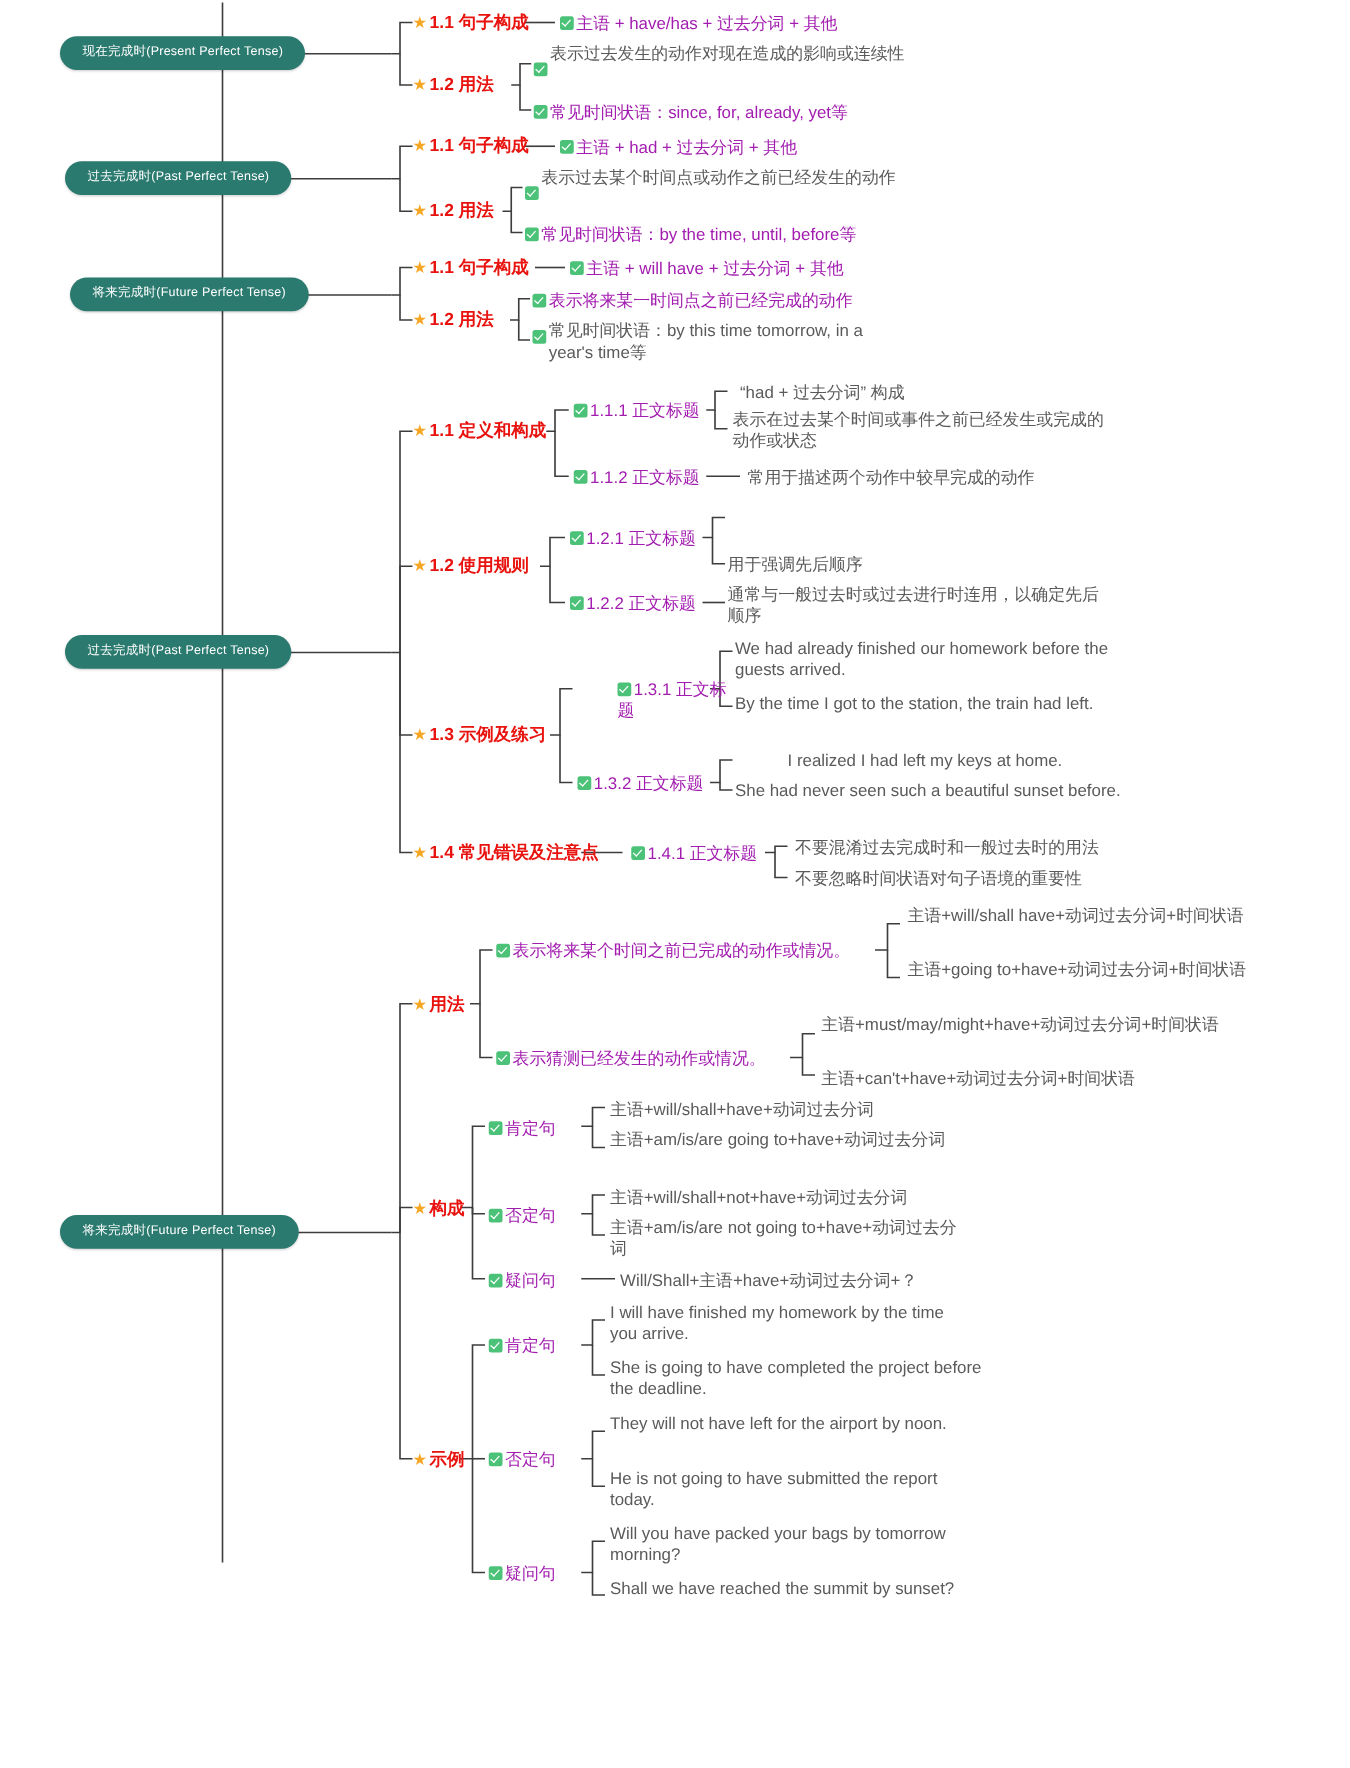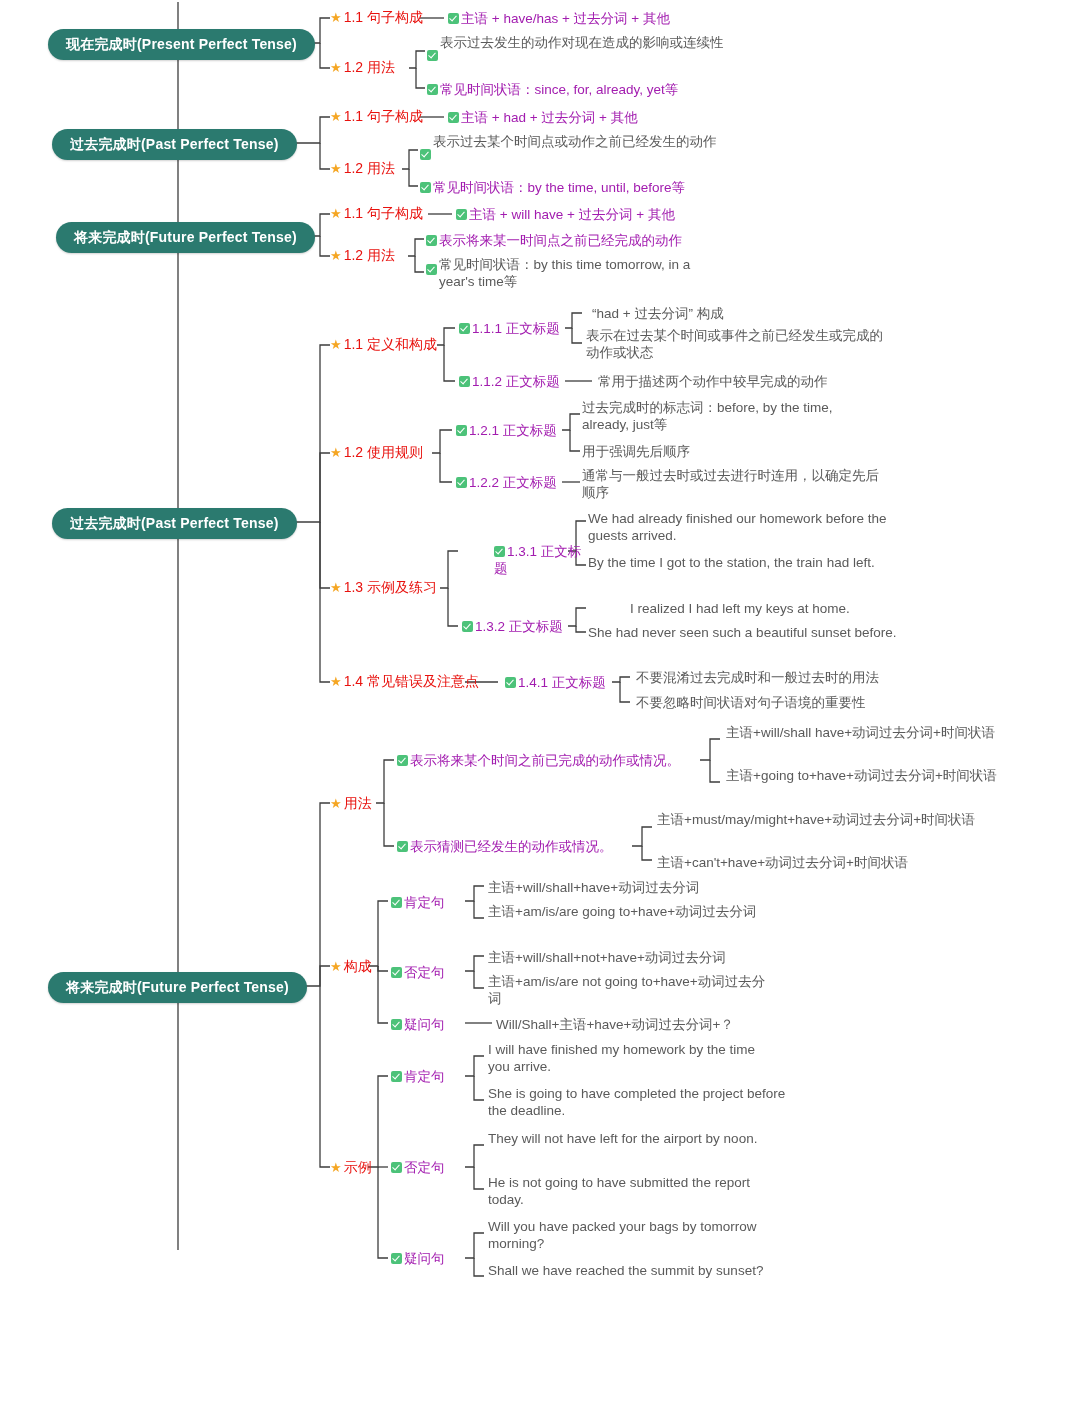--- a/index.html
+++ b/index.html
@@ -18,40 +18,40 @@
   svg.wires {
     position: absolute;
     left: 0; top: 0;
     width: 1080px; height: 1414px;
     pointer-events: none;
   }
   .root-node {
     position: absolute;
     background: #2b7a6f;
     color: #ffffff;
-    font-weight: bold;
-    font-size: 14px;
+    font-weight: normal;
+    font-size: 10px;
     border-radius: 18px;
     padding: 7px 18px 8px 18px;
     white-space: nowrap;
     letter-spacing: 0.2px;
     box-shadow: 0 1px 2px rgba(0,0,0,0.18);
     line-height: 1.15;
   }
   .txt {
     position: absolute;
     font-size: 13.5px;
     color: #5a5a5a;
     line-height: 1.28;
     white-space: pre-wrap;
   }
   .lvl1 {
     position: absolute;
     font-size: 14px;
-    font-weight: normal;
+    font-weight: bold;
     color: #e8120e;
     white-space: nowrap;
     line-height: 1.2;
   }
   .lvl1 .star { color: #f5a623; margin-right: 2px; font-size: 13px; }
   .chk-line {
     position: absolute;
     font-size: 13.5px;
     color: #a21caf;
     line-height: 1.28;
@@ -216,21 +216,20 @@
 
   <div class="lvl1" style="left:330px; top:336px;"><span class="star">★</span><span>1.1 定义和构成</span></div>
   <div class="chk-line" style="left:459px; top:320px; width:120px;"><span class="chk"></span><span>1.1.1 正文标题</span></div>
   <div class="txt" style="left:592px; top:305px; width:300px;">“had + 过去分词” 构成</div>
   <div class="txt" style="left:586px; top:327px; width:310px;">表示在过去某个时间或事件之前已经发生或完成的动作或状态</div>
   <div class="chk-line" style="left:459px; top:373px; width:120px;"><span class="chk"></span><span>1.1.2 正文标题</span></div>
   <div class="txt" style="left:598px; top:373px; width:310px;">常用于描述两个动作中较早完成的动作</div>
 
   <div class="lvl1" style="left:330px; top:444px;"><span class="star">★</span><span>1.2 使用规则</span></div>
   <div class="chk-line" style="left:456px; top:422px; width:120px;"><span class="chk"></span><span>1.2.1 正文标题</span></div>
-  <div class="txt" style="left:582px; top:399px; width:300px;">过去完成时的标志词：before, by the time, already, just等</div>
   <div class="txt" style="left:582px; top:443px; width:300px;">用于强调先后顺序</div>
   <div class="chk-line" style="left:456px; top:474px; width:120px;"><span class="chk"></span><span>1.2.2 正文标题</span></div>
   <div class="txt" style="left:582px; top:467px; width:300px;">通常与一般过去时或过去进行时连用，以确定先后顺序</div>
 
   <div class="lvl1" style="left:330px; top:579px;"><span class="star">★</span><span>1.3 示例及练习</span></div>
   <div class="chk-line" style="left:462px; top:543px; width:120px;padding-left:32px;"><span class="chk"></span><span>1.3.1 正文标题</span></div>
   <div class="txt" style="left:588px; top:510px; width:300px;">We had already finished our homework before the guests arrived.</div>
   <div class="txt" style="left:588px; top:554px; width:300px;">By the time I got to the station, the train had left.</div>
   <div class="chk-line" style="left:462px; top:618px; width:120px;"><span class="chk"></span><span>1.3.2 正文标题</span></div>
   <div class="txt" style="left:588px; top:600px; width:300px;margin-left:42px;">I realized I had left my keys at home.</div>

